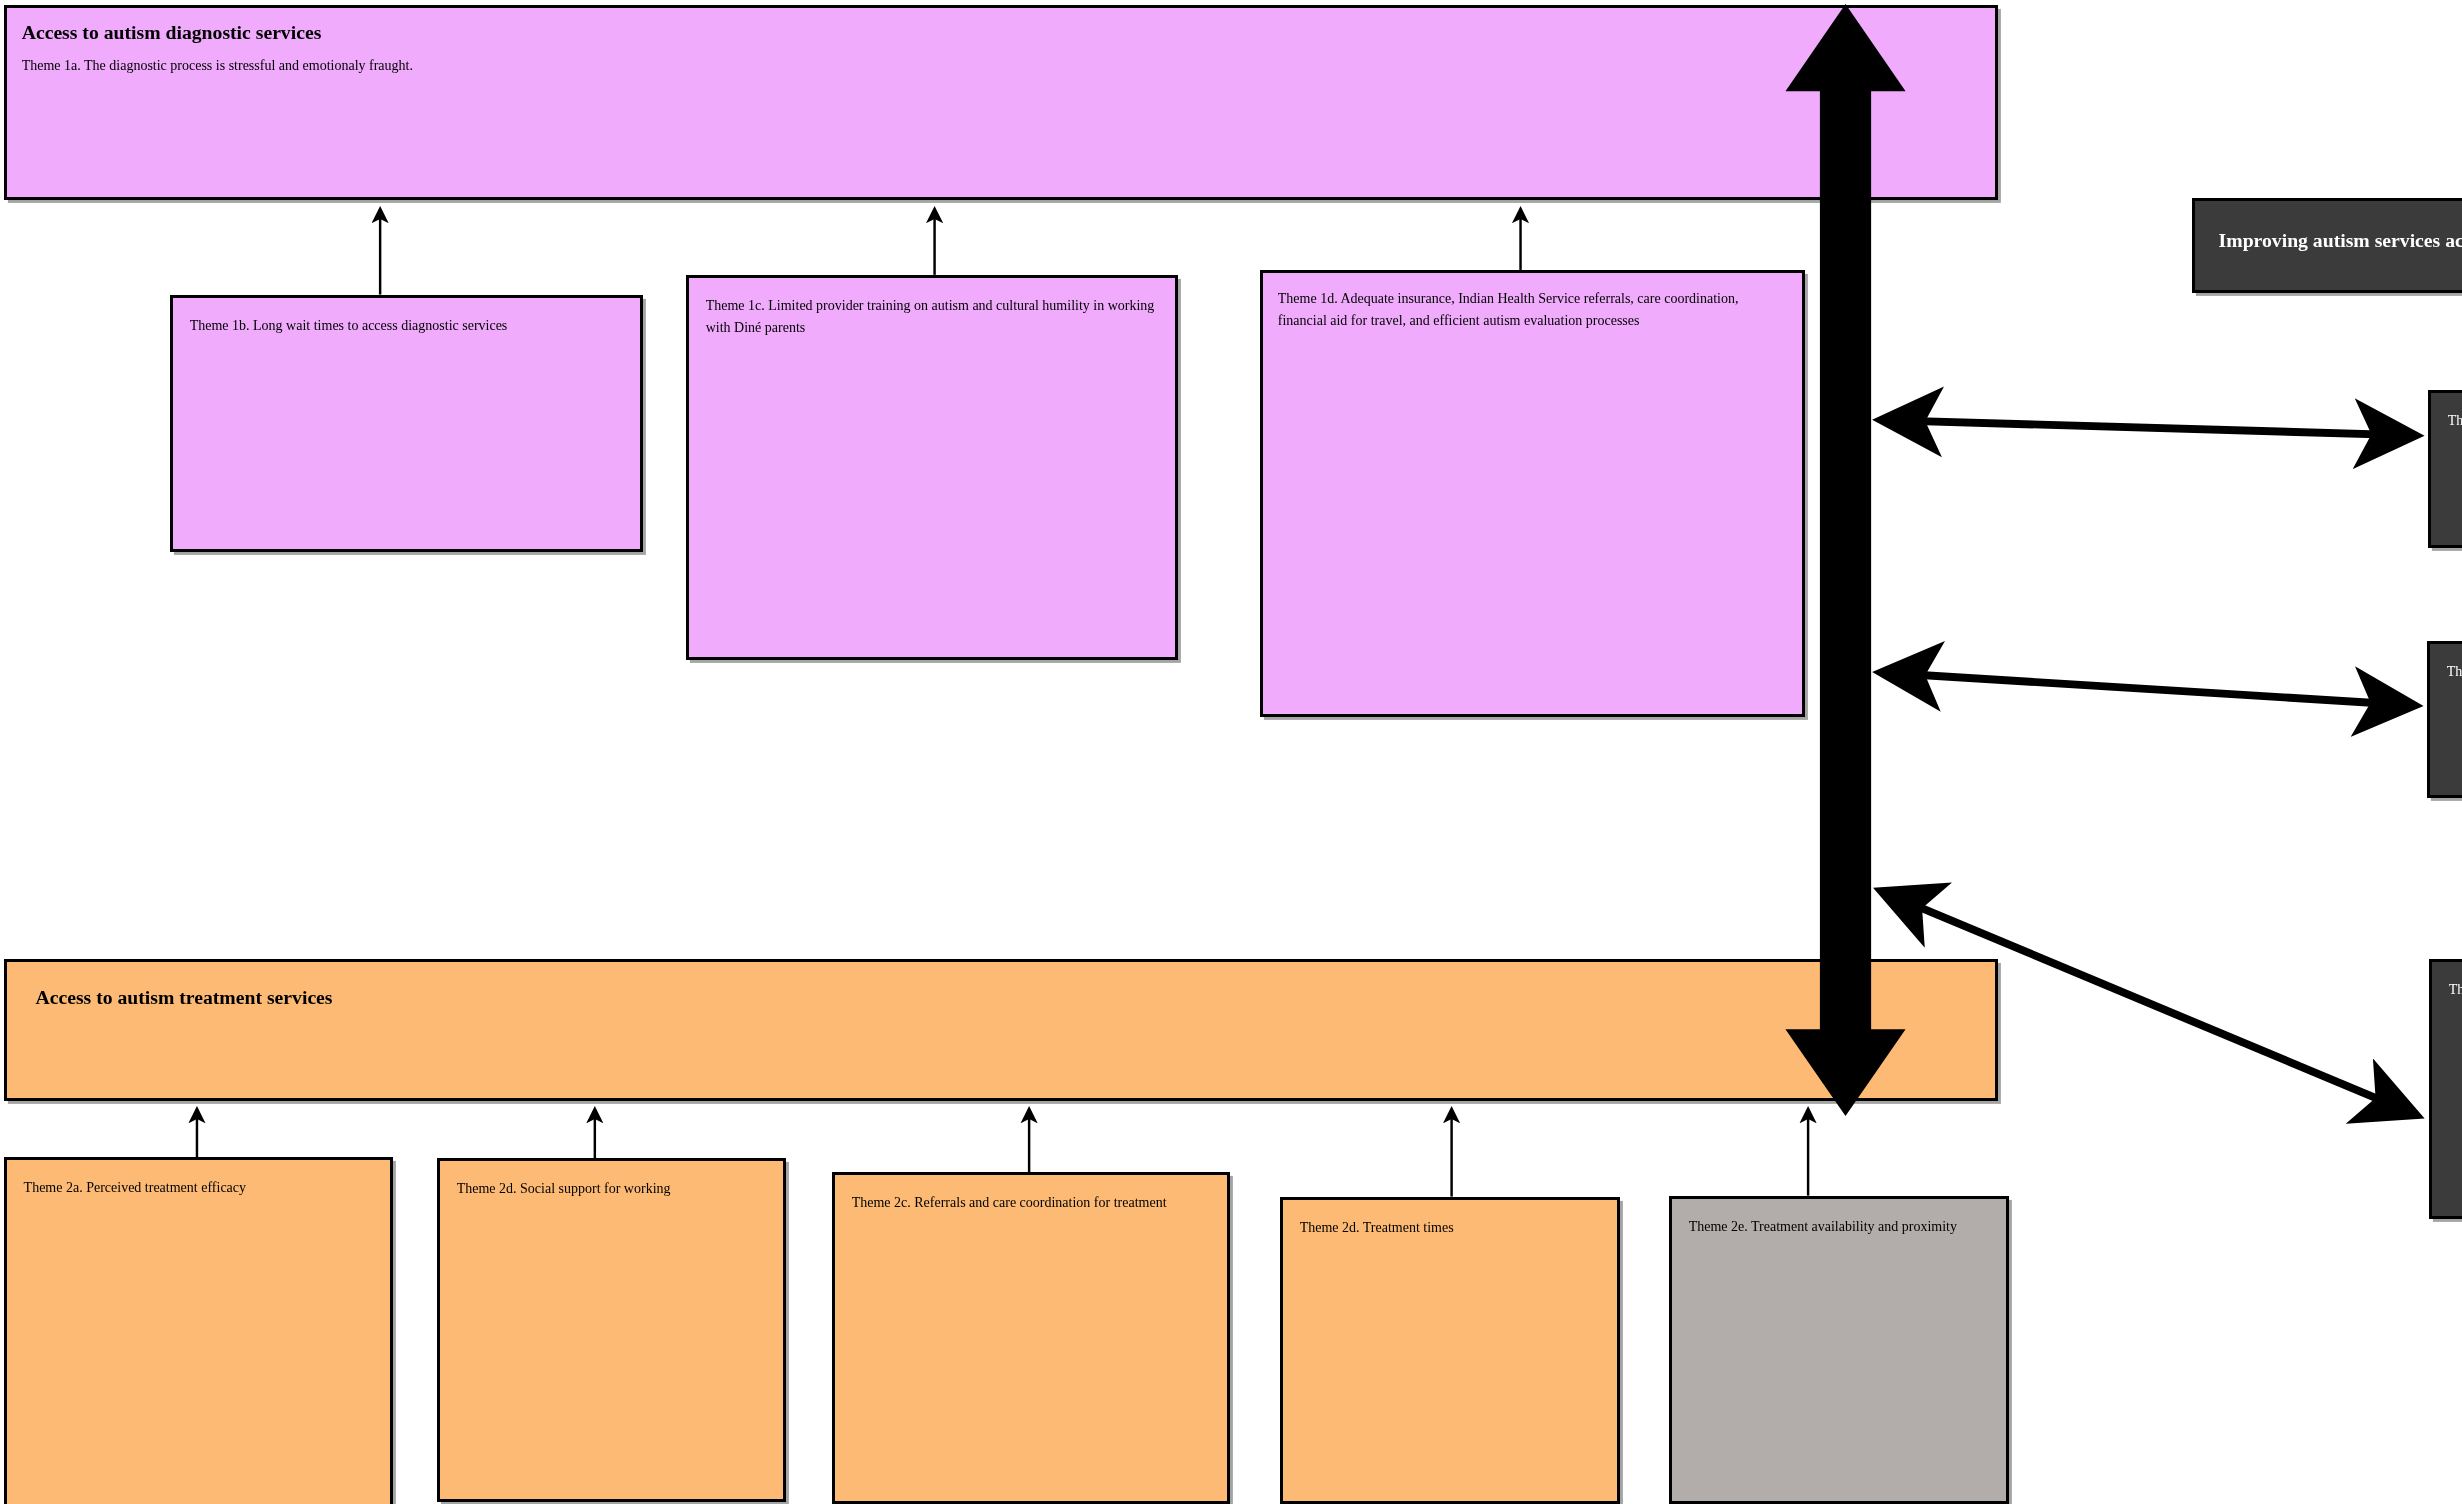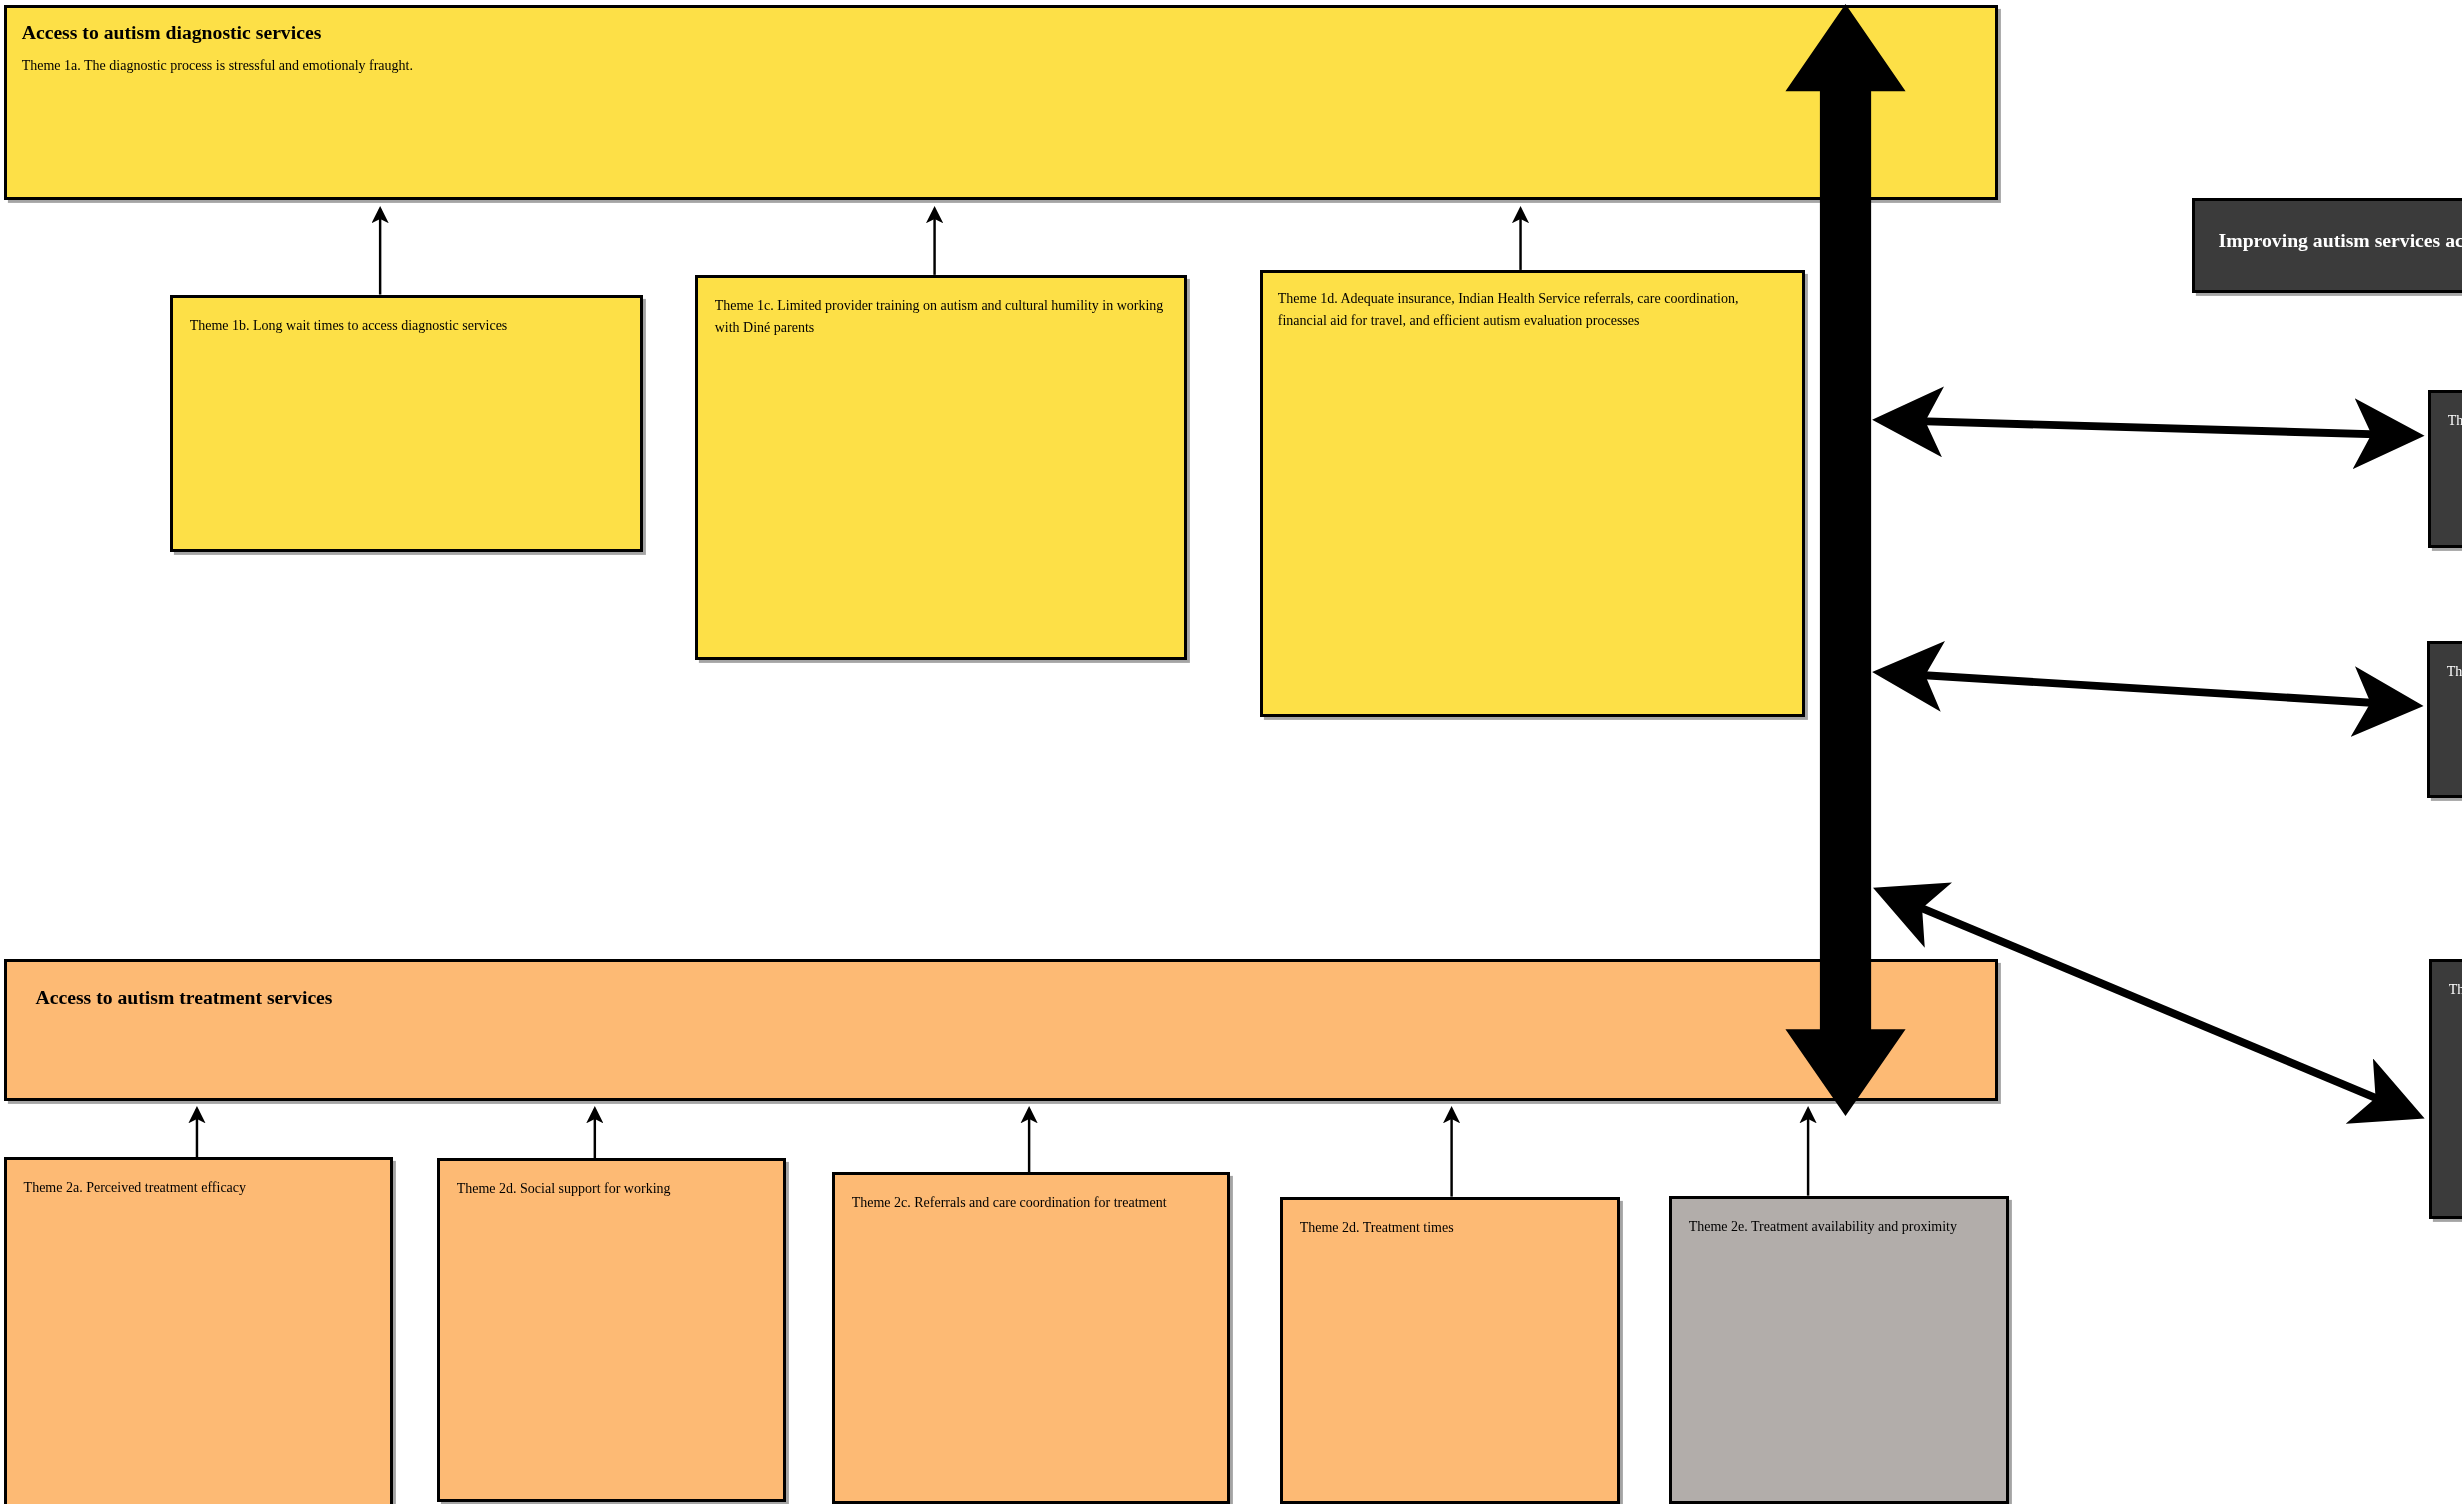--- a/index.html
+++ b/index.html
@@ -9,21 +9,21 @@
     background:#ffffff;
     font-family:"Liberation Serif", serif;
     overflow:hidden;
   }
   .box{
     position:absolute;
     box-sizing:border-box;
     border:3.4px solid #000000;
     overflow:hidden;
   }
-  .light{background:#fde047;color:#000000;}
+  .light{background:#f0abfc;color:#000000;}
   .mid{background:#fdba74;color:#000000;}
   .mid2{background:#b2adaa;color:#000000;}
   .dark{background:#3b3b3b;color:#ffffff;}
   .ttl{
     font-weight:bold;
     font-size:19.7px;
     line-height:1.15;
   }
   .body-txt{
     font-size:14px;
@@ -46,21 +46,21 @@
 
   <div class="box light shadowy" style="left:3.9px;top:4.9px;width:1994px;height:195px;">
     <div class="ttl pad-a">Access to autism diagnostic services</div>
     <div class="body-txt" style="padding:11.8px 14.8px 0 14.8px;">Theme 1a. The diagnostic process is stressful and emotionaly fraught.</div>
   </div>
 
   <div class="box light shadowy" style="left:170px;top:295px;width:473px;height:257px;">
     <div class="body-txt pad-b">Theme 1b. Long wait times to access diagnostic services</div>
   </div>
 
-  <div class="box light shadowy" style="left:686px;top:275px;width:492px;height:385px;margin-left:9px;">
+  <div class="box light shadowy" style="left:686px;top:275px;width:492px;height:385px;">
     <div class="body-txt pad-b">Theme 1c. Limited provider training on autism and cultural humility in working with Diné parents</div>
   </div>
 
   <div class="box light shadowy" style="left:1260px;top:270px;width:545px;height:447px;">
     <div class="body-txt pad-c">Theme 1d. Adequate insurance, Indian Health Service referrals, care coordination, financial aid for travel, and efficient autism evaluation processes</div>
   </div>
 
   <div class="box mid shadowy" style="left:3.9px;top:959px;width:1994px;height:142px;">
     <div class="ttl" style="padding:23.6px 14.8px 0 28.6px;">Access to autism treatment services</div>
   </div>

